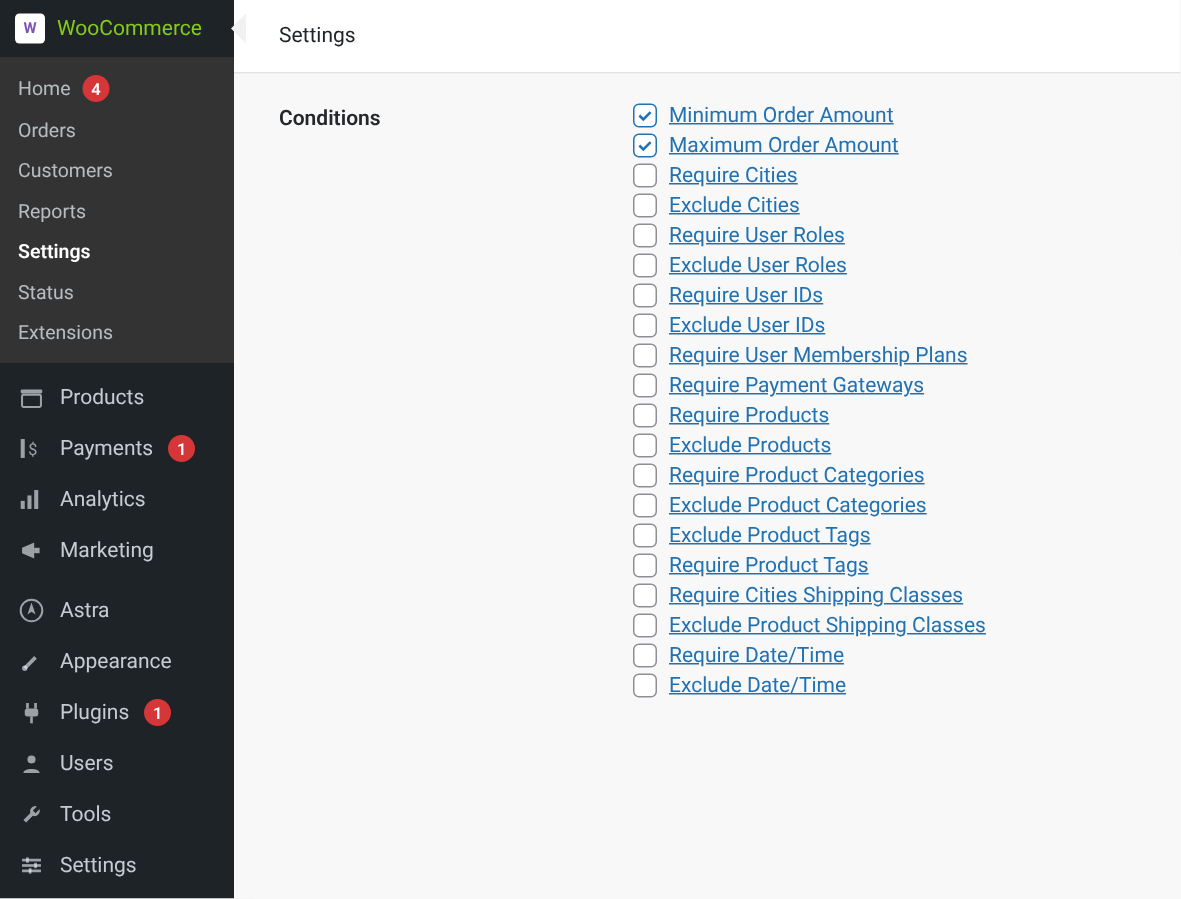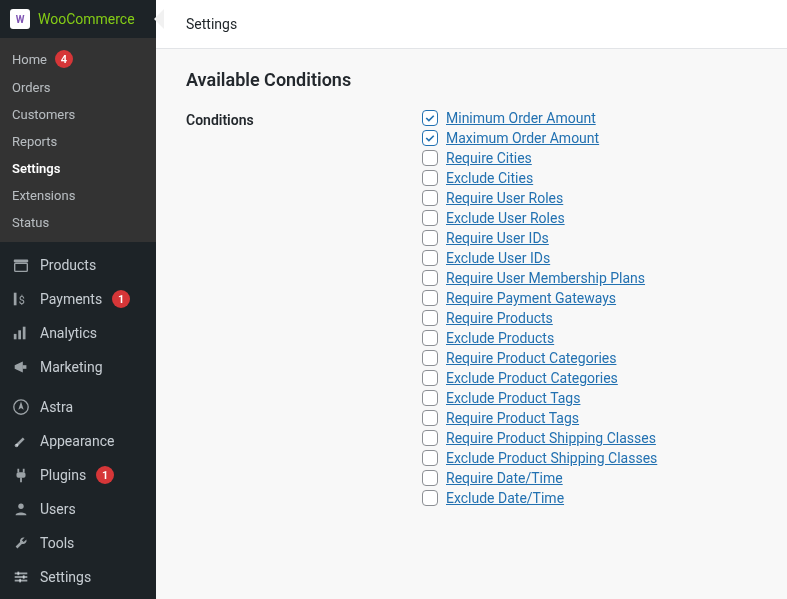--- a/index.html
+++ b/index.html
@@ -53,24 +53,24 @@
         <div class="subnav-item">
           <span>Customers</span>
         </div>
         <div class="subnav-item">
           <span>Reports</span>
         </div>
         <div class="subnav-item active">
           <span>Settings</span>
         </div>
         <div class="subnav-item">
+          <span>Status</span>
+        </div>
+        <div class="subnav-item">
           <span>Extensions</span>
-        </div>
-        <div class="subnav-item">
-          <span>Status</span>
         </div>
       </div>
     <div class="mainnav" id="mainnav">
         <div class="mainnav-item">
           <span class="mainnav-icon">
             <svg viewBox="0 0 20 20" fill="currentColor" width="18" height="18">
               <rect x="2" y="4" width="16" height="3" rx="1"></rect>
               <rect x="3" y="8" width="14" height="9" rx="1" fill="none" stroke="currentColor" stroke-width="1.5"></rect>
             </svg>
           </span>
@@ -164,21 +164,20 @@
             </svg>
           </span>
           <span>Settings</span>
         </div>
       </div>
   </aside>
 
   <main class="content">
     <div class="page-title-bar">Settings</div>
     <div class="section">
-      <h2>Available Conditions</h2>
       <div class="form-row">
         <div class="row-label">Conditions</div>
         <div class="conditions-list" id="conditions">
             <div class="cond-item">
               <span class="chk checked">
                 <svg viewBox="0 0 16 16">
                   <path d="M3 8 L6.5 11.5 L13 5" fill="none" stroke="#2271b1" stroke-width="2.2"></path>
                 </svg>
               </span>
               <a class="cond-link">Minimum Order Amount</a>
@@ -242,21 +241,21 @@
             <div class="cond-item">
               <span class="chk"></span>
               <a class="cond-link">Exclude Product Tags</a>
             </div>
             <div class="cond-item">
               <span class="chk"></span>
               <a class="cond-link">Require Product Tags</a>
             </div>
             <div class="cond-item">
               <span class="chk"></span>
-              <a class="cond-link">Require Product Shipping Classes</a>
+              <a class="cond-link">Require Cities Shipping Classes</a>
             </div>
             <div class="cond-item">
               <span class="chk"></span>
               <a class="cond-link">Exclude Product Shipping Classes</a>
             </div>
             <div class="cond-item">
               <span class="chk"></span>
               <a class="cond-link">Require Date/Time</a>
             </div>
             <div class="cond-item">

